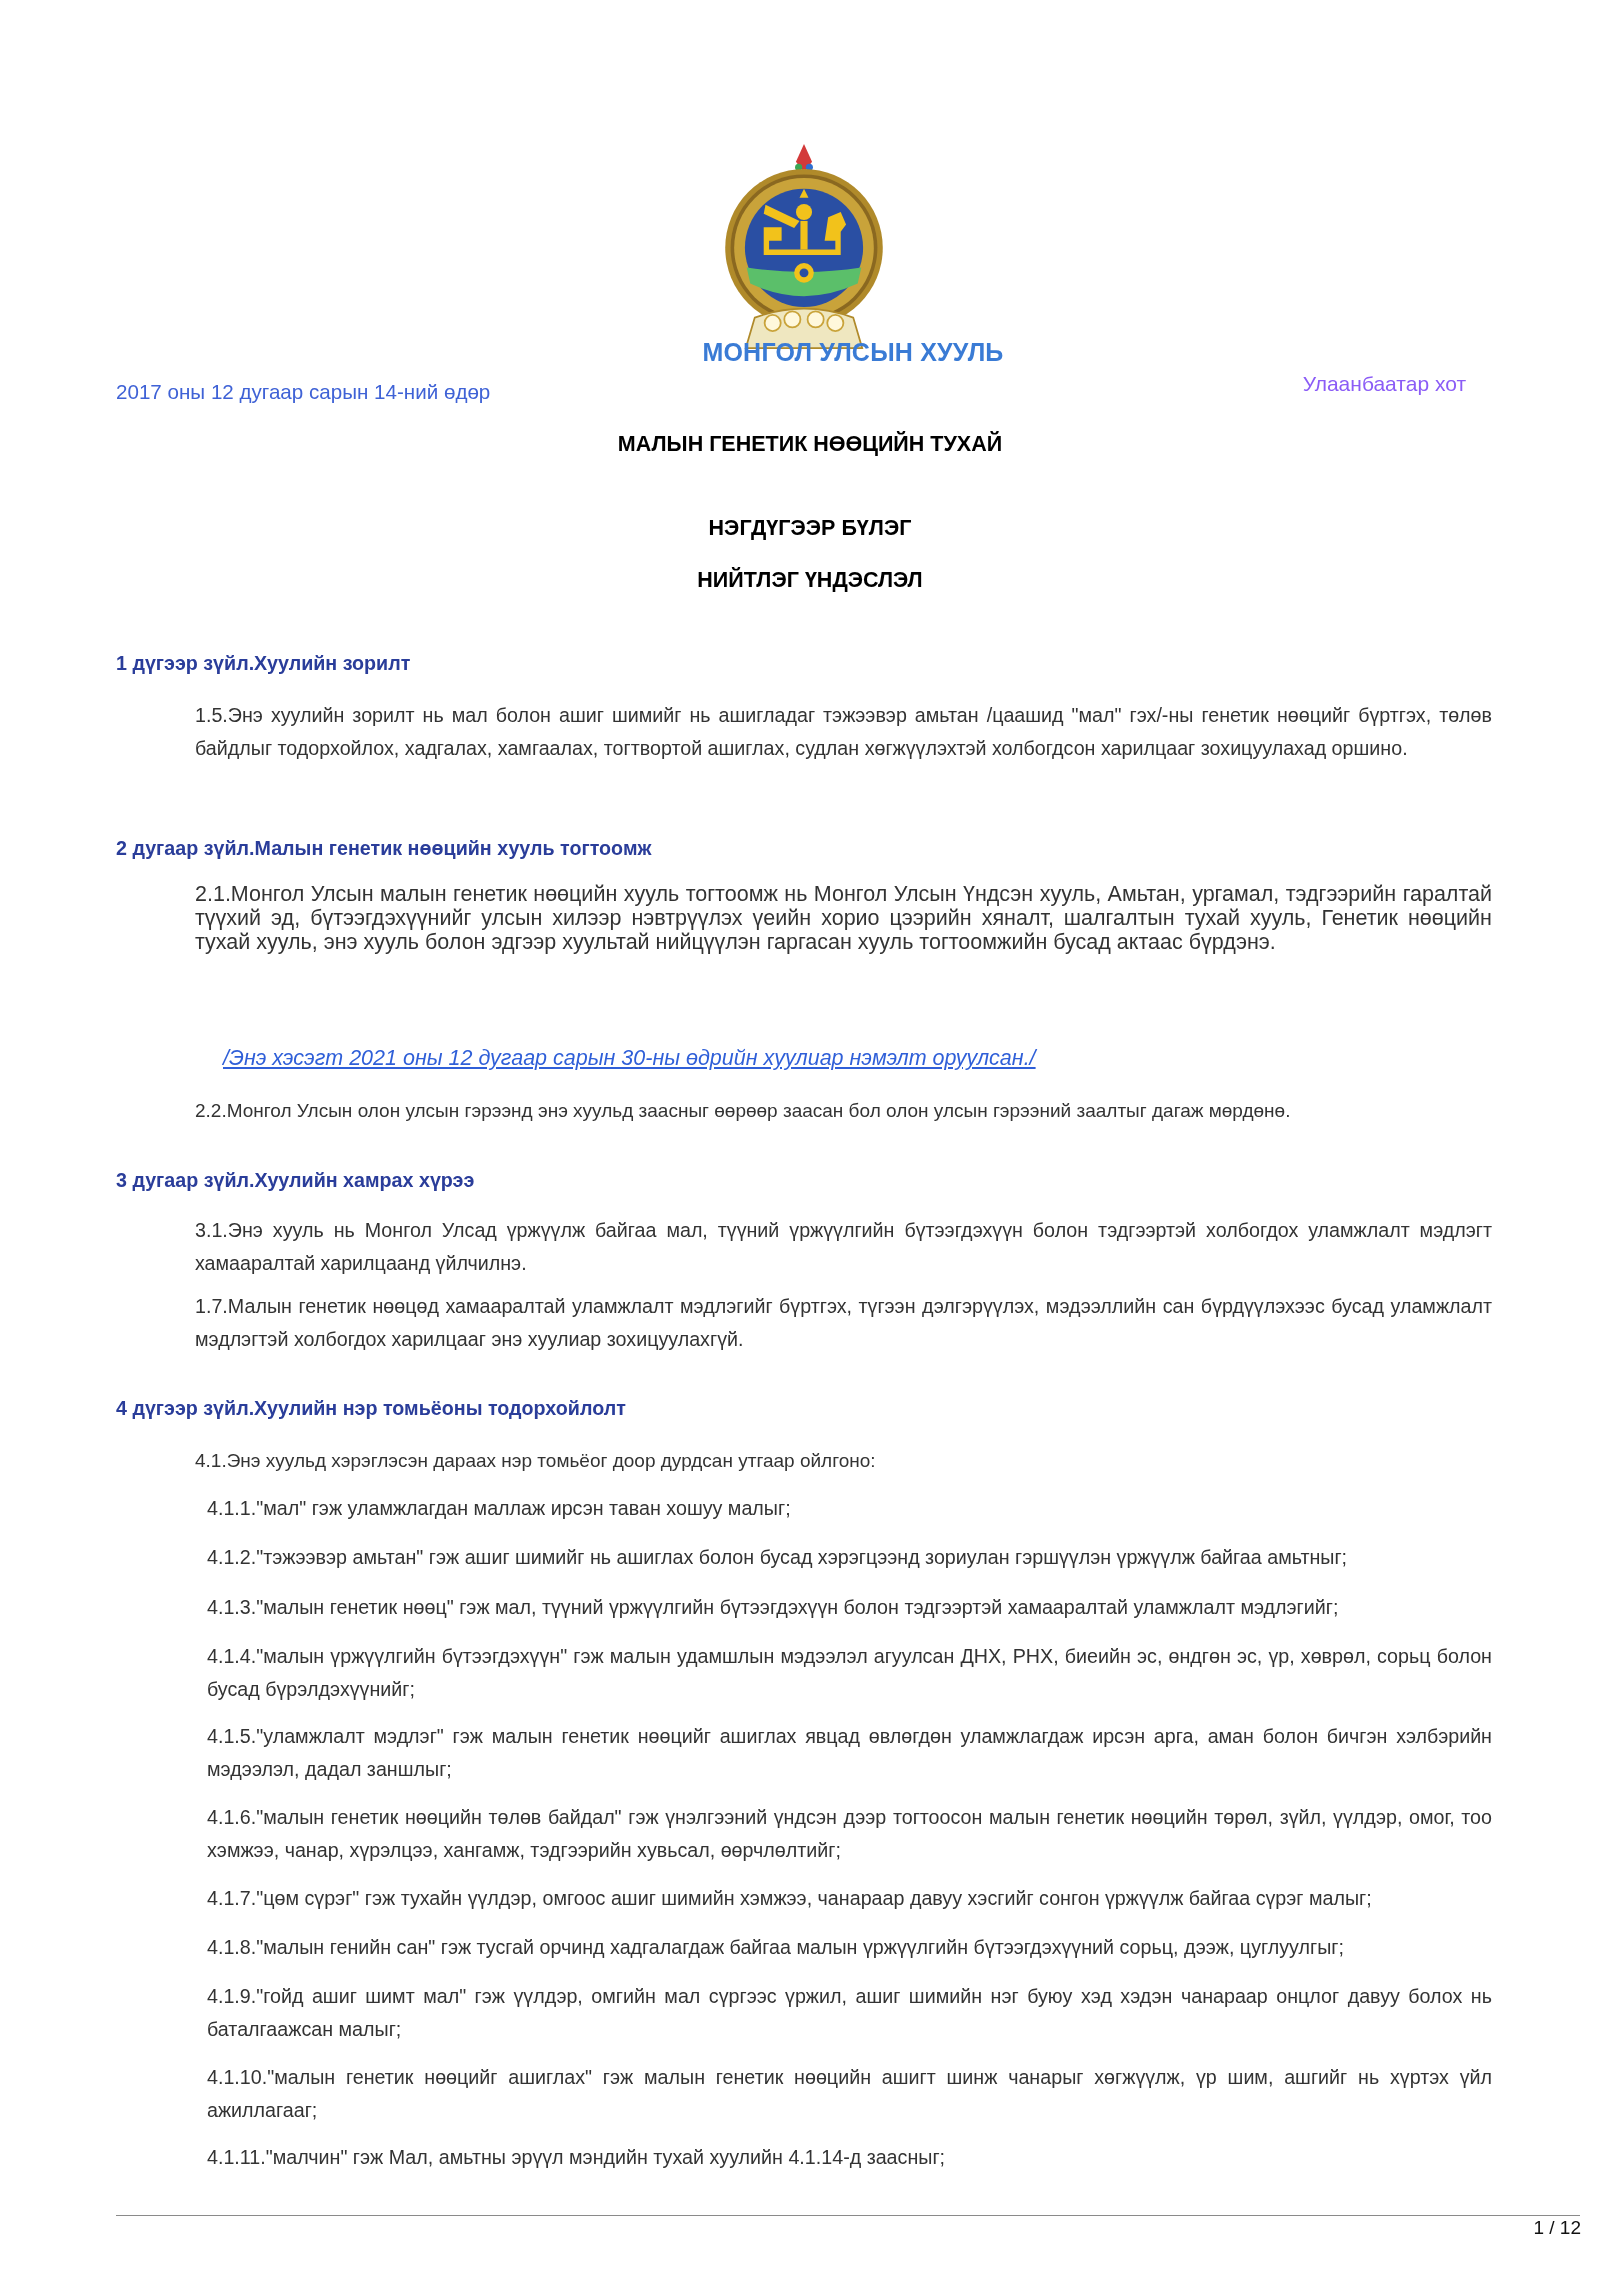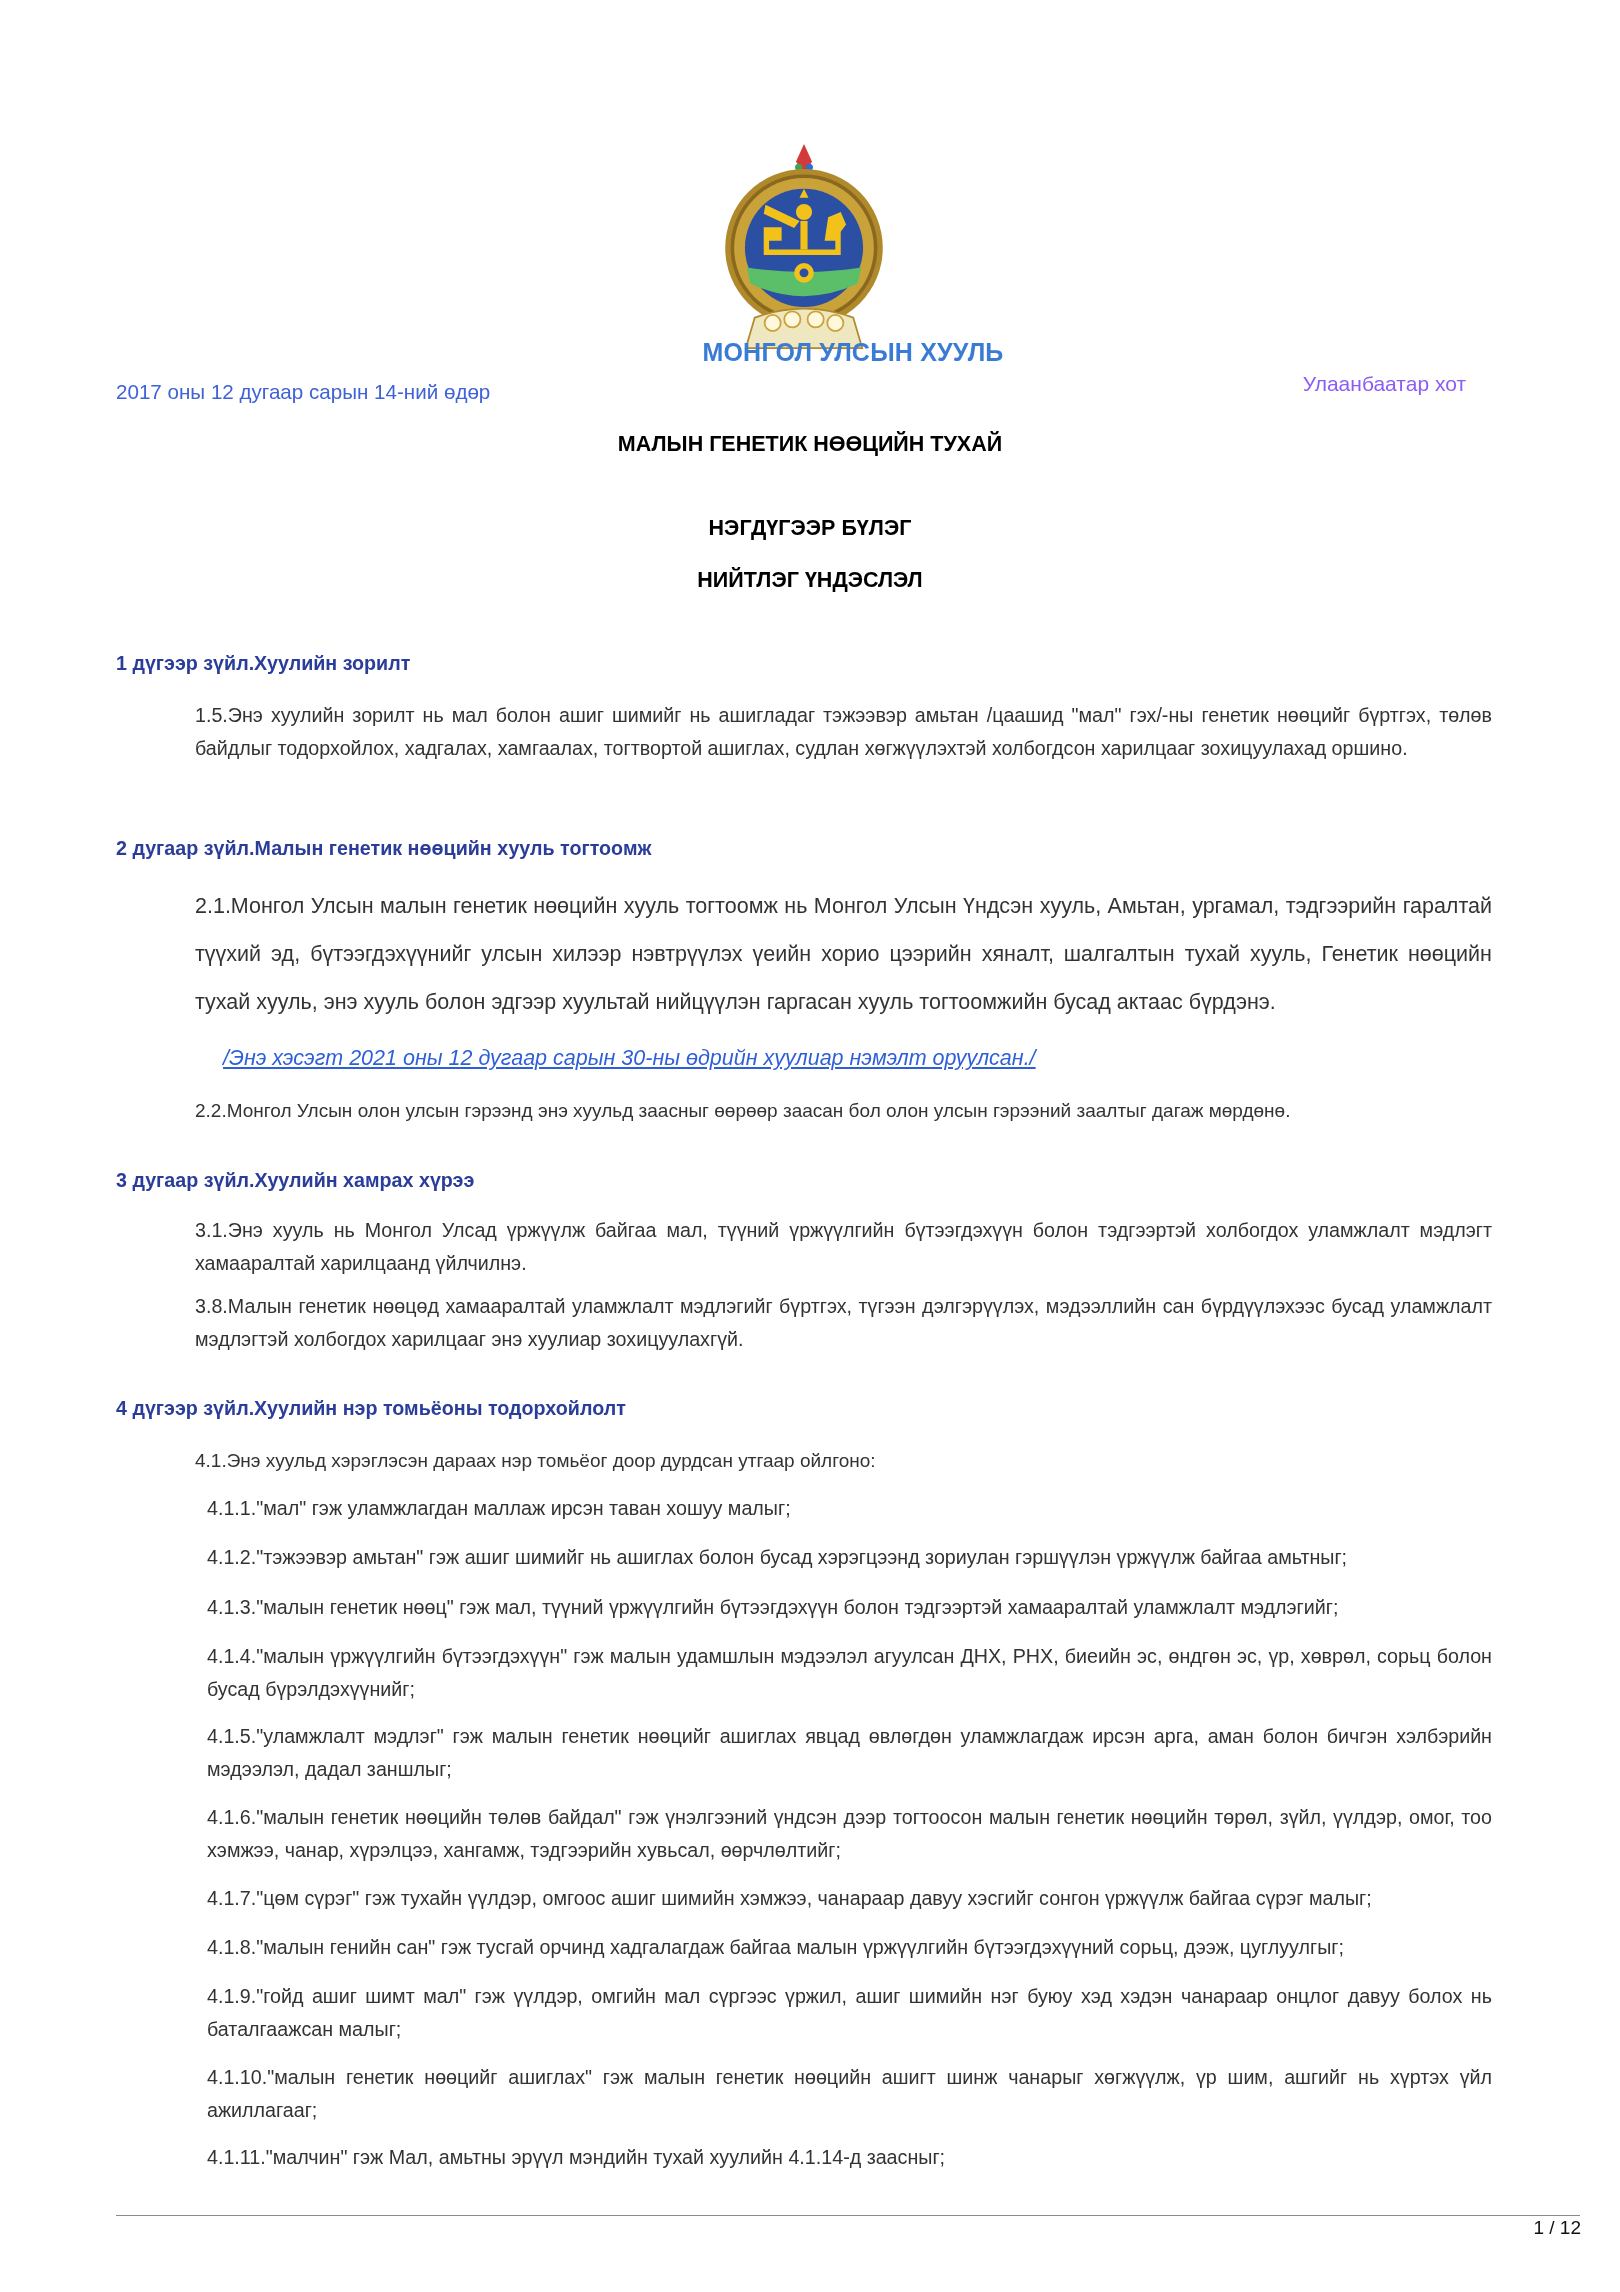--- a/index.html
+++ b/index.html
@@ -29,21 +29,21 @@
   .chapter-num { top: 516px; text-align: center; }
   .chapter-title { top: 568px; }
 
   .article-head {
     position: absolute; left: 116px; color: #2a3d9a; font-weight: bold; font-size: 19.7px;
   }
   .para {
     position: absolute; left: 195px; width: 1297px;
     font-size: 19.7px; line-height: 33px; text-align: justify; color: #333;
   }
-  .para.big { font-size: 21.5px; line-height: 48px; }
+  .para.big { font-size: 21.5px; line-height: 24px; }
   .para.small { font-size: 19px; }
   .sub {
     position: absolute; left: 207px; width: 1285px;
     font-size: 19.7px; line-height: 33px; text-align: justify; color: #333;
   }
   .amend {
     position: absolute; left: 195px; top: 1046px; font-size: 21.5px;
     font-style: italic; color: #2f5fd8; text-decoration: underline; cursor: pointer; margin-left: 28px;
   }
   .footer-rule {
@@ -102,21 +102,21 @@
 <div class="article-head" style="top:652px;">1 дүгээр зүйл.Хуулийн зорилт</div>
 <div class="para" style="top:699px;">1.5.Энэ хуулийн зорилт нь мал болон ашиг шимийг нь ашигладаг тэжээвэр амьтан /цаашид "мал" гэх/-ны генетик нөөцийг бүртгэх, төлөв байдлыг тодорхойлох, хадгалах, хамгаалах, тогтвортой ашиглах, судлан хөгжүүлэхтэй холбогдсон харилцааг зохицуулахад оршино.</div>
 
 <div class="article-head" style="top:837px;">2 дугаар зүйл.Малын генетик нөөцийн хууль тогтоомж</div>
 <div class="para big" style="top:882px;">2.1.Монгол Улсын малын генетик нөөцийн хууль тогтоомж нь Монгол Улсын Үндсэн хууль, Амьтан, ургамал, тэдгээрийн гаралтай түүхий эд, бүтээгдэхүүнийг улсын хилээр нэвтрүүлэх үеийн хорио цээрийн хяналт, шалгалтын тухай хууль, Генетик нөөцийн тухай хууль, энэ хууль болон эдгээр хуультай нийцүүлэн гаргасан хууль тогтоомжийн бусад актаас бүрдэнэ.</div>
 <a class="amend">/Энэ хэсэгт 2021 оны 12 дугаар сарын 30-ны өдрийн хуулиар нэмэлт оруулсан./</a>
 <div class="para small" style="top:1094px;">2.2.Монгол Улсын олон улсын гэрээнд энэ хуульд заасныг өөрөөр заасан бол олон улсын гэрээний заалтыг дагаж мөрдөнө.</div>
 
 <div class="article-head" style="top:1169px;">3 дугаар зүйл.Хуулийн хамрах хүрээ</div>
 <div class="para" style="top:1214px;">3.1.Энэ хууль нь Монгол Улсад үржүүлж байгаа мал, түүний үржүүлгийн бүтээгдэхүүн болон тэдгээртэй холбогдох уламжлалт мэдлэгт хамааралтай харилцаанд үйлчилнэ.</div>
-<div class="para" style="top:1290px;">3.8.Малын генетик нөөцөд хамааралтай уламжлалт мэдлэгийг бүртгэх, түгээн дэлгэрүүлэх, мэдээллийн сан бүрдүүлэхээс бусад уламжлалт мэдлэгтэй холбогдох харилцааг энэ хуулиар зохицуулахгүй.</div>
+<div class="para" style="top:1290px;">1.7.Малын генетик нөөцөд хамааралтай уламжлалт мэдлэгийг бүртгэх, түгээн дэлгэрүүлэх, мэдээллийн сан бүрдүүлэхээс бусад уламжлалт мэдлэгтэй холбогдох харилцааг энэ хуулиар зохицуулахгүй.</div>
 
 <div class="article-head" style="top:1397px;">4 дүгээр зүйл.Хуулийн нэр томьёоны тодорхойлолт</div>
 <div class="para small" style="top:1444px;">4.1.Энэ хуульд хэрэглэсэн дараах нэр томьёог доор дурдсан утгаар ойлгоно:</div>
 
 <div class="sub" style="top:1492px;">4.1.1."мал" гэж уламжлагдан маллаж ирсэн таван хошуу малыг;</div>
 <div class="sub" style="top:1541px;">4.1.2."тэжээвэр амьтан" гэж ашиг шимийг нь ашиглах болон бусад хэрэгцээнд зориулан гэршүүлэн үржүүлж байгаа амьтныг;</div>
 <div class="sub" style="top:1591px;">4.1.3."малын генетик нөөц" гэж мал, түүний үржүүлгийн бүтээгдэхүүн болон тэдгээртэй хамааралтай уламжлалт мэдлэгийг;</div>
 <div class="sub" style="top:1640px;">4.1.4."малын үржүүлгийн бүтээгдэхүүн" гэж малын удамшлын мэдээлэл агуулсан ДНХ, РНХ, биеийн эс, өндгөн эс, үр, хөврөл, сорьц болон бусад бүрэлдэхүүнийг;</div>
 <div class="sub" style="top:1720px;">4.1.5."уламжлалт мэдлэг" гэж малын генетик нөөцийг ашиглах явцад өвлөгдөн уламжлагдаж ирсэн арга, аман болон бичгэн хэлбэрийн мэдээлэл, дадал заншлыг;</div>
 <div class="sub" style="top:1801px;">4.1.6."малын генетик нөөцийн төлөв байдал" гэж үнэлгээний үндсэн дээр тогтоосон малын генетик нөөцийн төрөл, зүйл, үүлдэр, омог, тоо хэмжээ, чанар, хүрэлцээ, хангамж, тэдгээрийн хувьсал, өөрчлөлтийг;</div>

